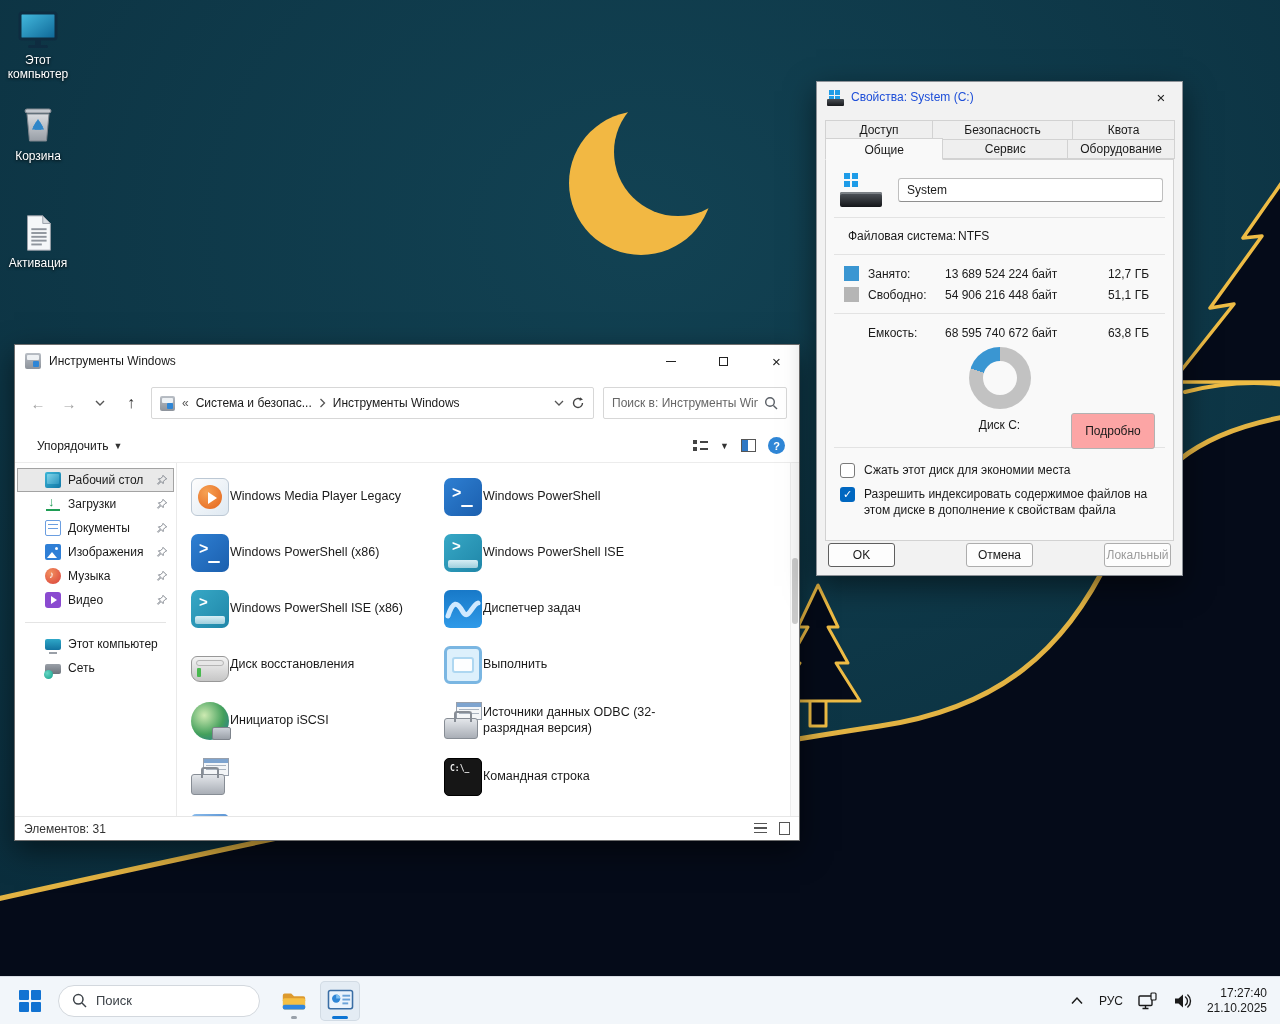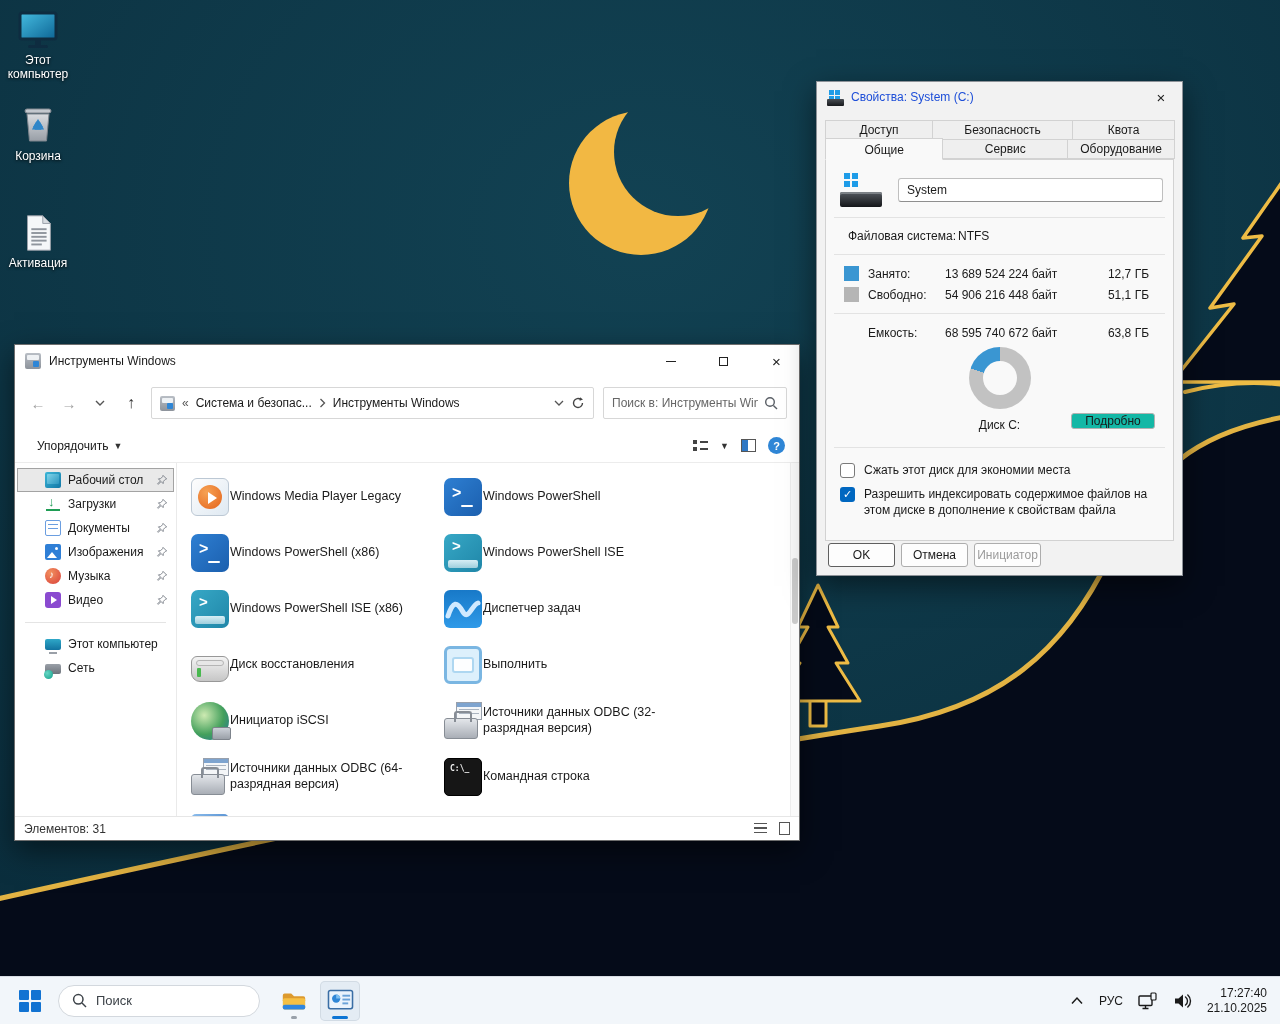--- a/index.html
+++ b/index.html
@@ -147,27 +147,27 @@
   .urow{display:flex;align-items:center;padding:3px 24px 3px 18px}
   .sw{width:15px;height:15px;margin-right:9px;flex:none}
   .urow .l{flex:1}
   .urow .bytes{width:138px;}
   .urow .gb{width:66px;text-align:right}
   .caprow .sw{visibility:hidden}
   .donutwrap{height:70px;display:flex;justify-content:center;align-items:center}
   .donut{width:62px;height:62px;border-radius:50%;position:relative}
   .donut::after{content:"";position:absolute;inset:14px;border-radius:50%;background:#f9f9f9}
   .caprow2{position:relative;text-align:center;height:26px;line-height:24px}
-  .smallbtn{position:absolute;right:18px;top:0;width:84px;height:16px;background:#14b8a6;border:1px solid #b2b2b2;border-radius:3px;
+  .smallbtn{position:absolute;right:18px;top:0;width:84px;height:36px;background:#fca5a5;border:1px solid #b2b2b2;border-radius:3px;
             font-size:12px;font-family:inherit;display:flex;align-items:center;justify-content:center}
   .cbrow{display:flex;gap:9px;padding:6px 14px 2px;align-items:flex-start;line-height:1.35}
   .cb{width:15px;height:15px;border:1px solid #7a7a7a;border-radius:3px;background:#fff;flex:none;margin-top:1px;position:relative}
   .cb.checked{border-color:transparent}
   .cb.checked::after{content:"✓";position:absolute;left:2px;top:-1px;color:#fff;font-size:11px;font-weight:bold}
-  .dfooter{position:absolute;left:0;right:0;bottom:0;height:40px;display:flex;justify-content:flex-start;gap:6px;padding:8px 11px 0}
+  .dfooter{position:absolute;left:0;right:0;bottom:0;height:40px;display:flex;justify-content:space-between;gap:6px;padding:8px 11px 0}
   .dbtn{width:67px;height:24px;background:#fdfdfd;border:1px solid #adadad;border-radius:3px;font-size:12px;font-family:inherit;
         display:flex;align-items:center;justify-content:center}
   .dbtn.default{border-color:#5f5f5f}
   .dbtn.disabled{color:#9b9b9b}
 
   
   #taskbar{position:absolute;left:0;right:0;bottom:0;height:48px;background:#f2f6fa;border-top:1px solid #d9dee5;display:flex;align-items:center}
   .startbtn{margin-left:10px;width:40px;height:40px;display:flex;align-items:center;justify-content:center;border-radius:5px}
   .searchpill{margin-left:8px;width:202px;height:32px;border-radius:16px;background:#fff;border:1px solid #d3d8de;
               display:flex;align-items:center;gap:9px;padding:0 13px;color:#3c4248;font-size:13px}
@@ -391,21 +391,20 @@
         </div>
         <div class="xitem">
           <span class="xic ic-iscsi"></span>
           <span class="xlabel">Инициатор iSCSI</span>
         </div>
         <div class="xitem">
           <span class="xic ic-odbc">
               <span class="wnd"></span>
               <span class="tbx"></span>
             </span>
-          <span class="xlabel">Источники данных ODBC (64-разрядная версия)</span>
         </div>
         <div class="xitem">
           <span class="xic ic-clip"></span>
           <span class="xlabel"></span>
         </div>
       </div>
       <div class="col">
         <div class="xitem">
           <span class="xic ic-ps"></span>
           <span class="xlabel">Windows PowerShell</span>
@@ -530,21 +529,21 @@
   </div>
 
   <div class="dfooter">
     <div class="dbtn default">
         <span>OK</span>
       </div>
     <div class="dbtn">
         <span>Отмена</span>
       </div>
     <div class="dbtn disabled">
-        <span>Инициатор</span>
+        <span>Локальный</span>
       </div>
   </div>
 </div>
 
 <div id="taskbar">
   <div class="startbtn">
     <svg width="24" height="24" viewBox="0 0 24 24">
       <rect x="1" y="1" width="10" height="10" rx="1" fill="#1273d2"></rect>
       <rect x="13" y="1" width="10" height="10" rx="1" fill="#1273d2"></rect>
       <rect x="1" y="13" width="10" height="10" rx="1" fill="#1273d2"></rect>

